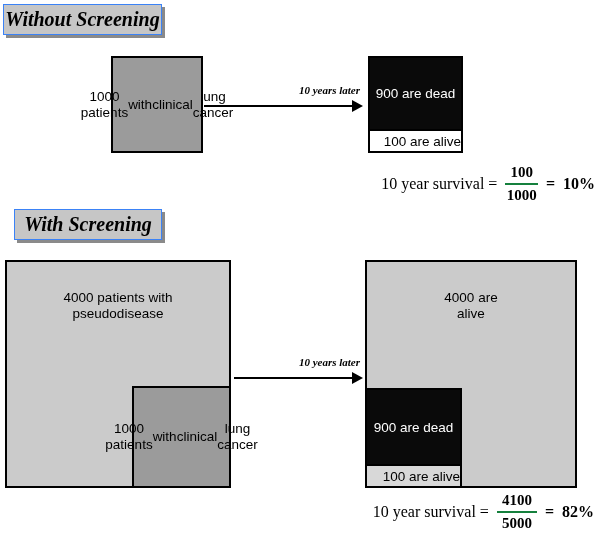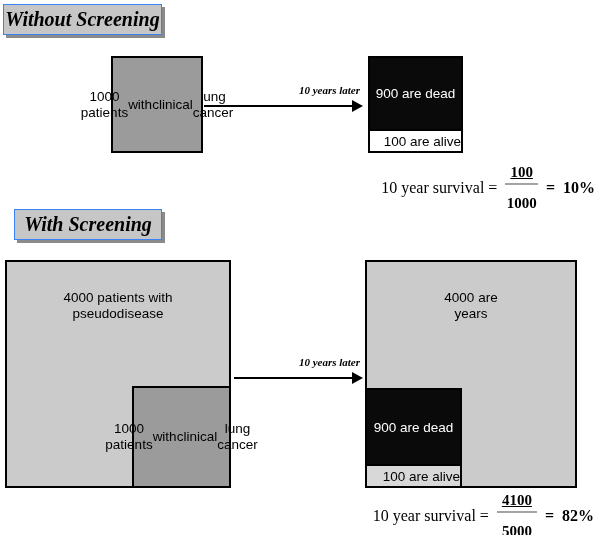--- a/index.html
+++ b/index.html
@@ -44,22 +44,22 @@
   #arrow1-head{left:352px;top:100px;}
   #arrow1-label{left:210px;top:84px;width:150px;}
   #arrow2-line{left:234px;top:377px;width:118px;}
   #arrow2-head{left:352px;top:372px;}
   #arrow2-label{left:228px;top:356px;width:132px;}
 
   
   .formula{position:absolute;display:flex;align-items:center;gap:8px;
            font-family:"Liberation Serif",serif;font-size:16px;}
   .fraction{text-align:center;font-weight:bold;font-size:15px;line-height:17px;}
-  .frac-num{display:block;border-bottom:2px solid #a3a3a3;padding:0 5px 2px;text-decoration:underline;}
-  .frac-den{display:block;padding-top:10px;}
+  .frac-num{display:block;border-bottom:2px solid #15803d;padding:0 5px 2px;}
+  .frac-den{display:block;padding-top:2px;}
   .f-result{font-weight:bold;}
   #formula1{top:164px;right:5px;}
   #formula2{top:492px;right:6px;}
 
   
   #bigbox-left{left:5px;top:260px;width:226px;height:228px;}
   #bigbox-right{left:365px;top:260px;width:212px;height:228px;}
 
   
   #subbox-cancer{position:absolute;right:-2px;bottom:-2px;width:99px;height:102px;}
@@ -126,21 +126,21 @@
     </div>
   </div>
 
   <div class="arrow-line" id="arrow2-line"></div>
   <div class="arrow-head" id="arrow2-head"></div>
   <div class="arrow-label" id="arrow2-label">10 years later</div>
 
   <div class="box light" id="bigbox-right">
     <div class="top-lines">
       <div>4000 are</div>
-      <div>years</div>
+      <div>alive</div>
     </div>
     <div class="box outcome" id="outcome-bottom">
       <div class="dead-area">
         <span>900 are dead</span>
       </div>
       <div class="alive-strip">
         <span>100 are alive</span>
       </div>
     </div>
   </div>

